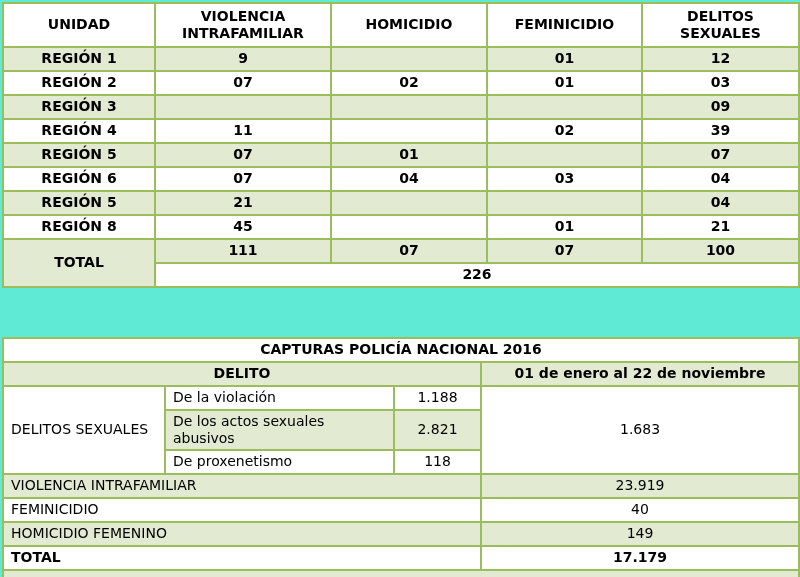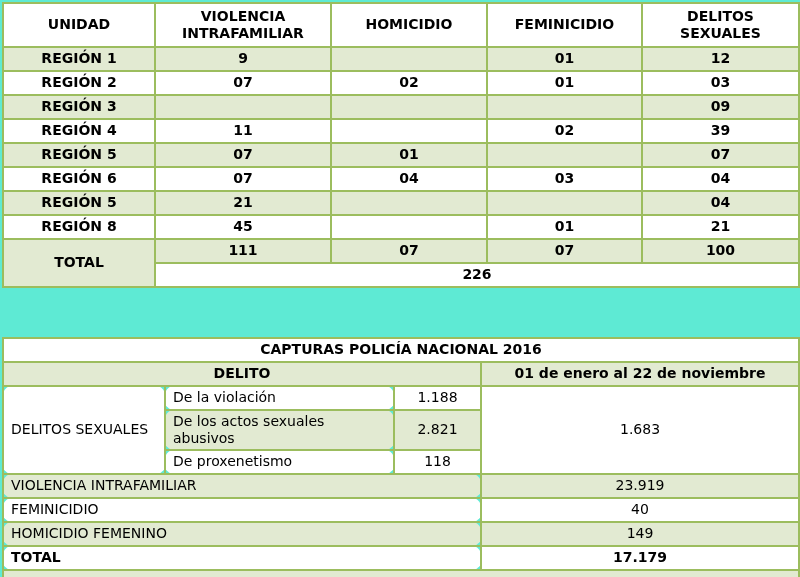--- a/index.html
+++ b/index.html
@@ -28,21 +28,21 @@
     border: 2px solid #9CBD5E;
     padding: 0 4px;
     text-align: center;
     vertical-align: middle;
     overflow: hidden;
     line-height: 1.25;
   }
   .green  { background: #E2EAD2; }
   .white  { background: #FFFFFF; }
   .bold   { font-weight: bold; }
-  .left   { text-align: left; padding-left: 7px; border-radius: 9px; }
+  .left   { text-align: left; padding-left: 7px; }
   #table-regions { top: 2px; }
   #table-regions thead th {
     height: 42px;
     font-size: 14px;
     font-weight: bold;
     background: #FFFFFF;
   }
   #table-regions td { height: 22px; font-weight: bold; }
   #table-capturas { top: 337px; }
   #table-capturas td { height: 22px; }

